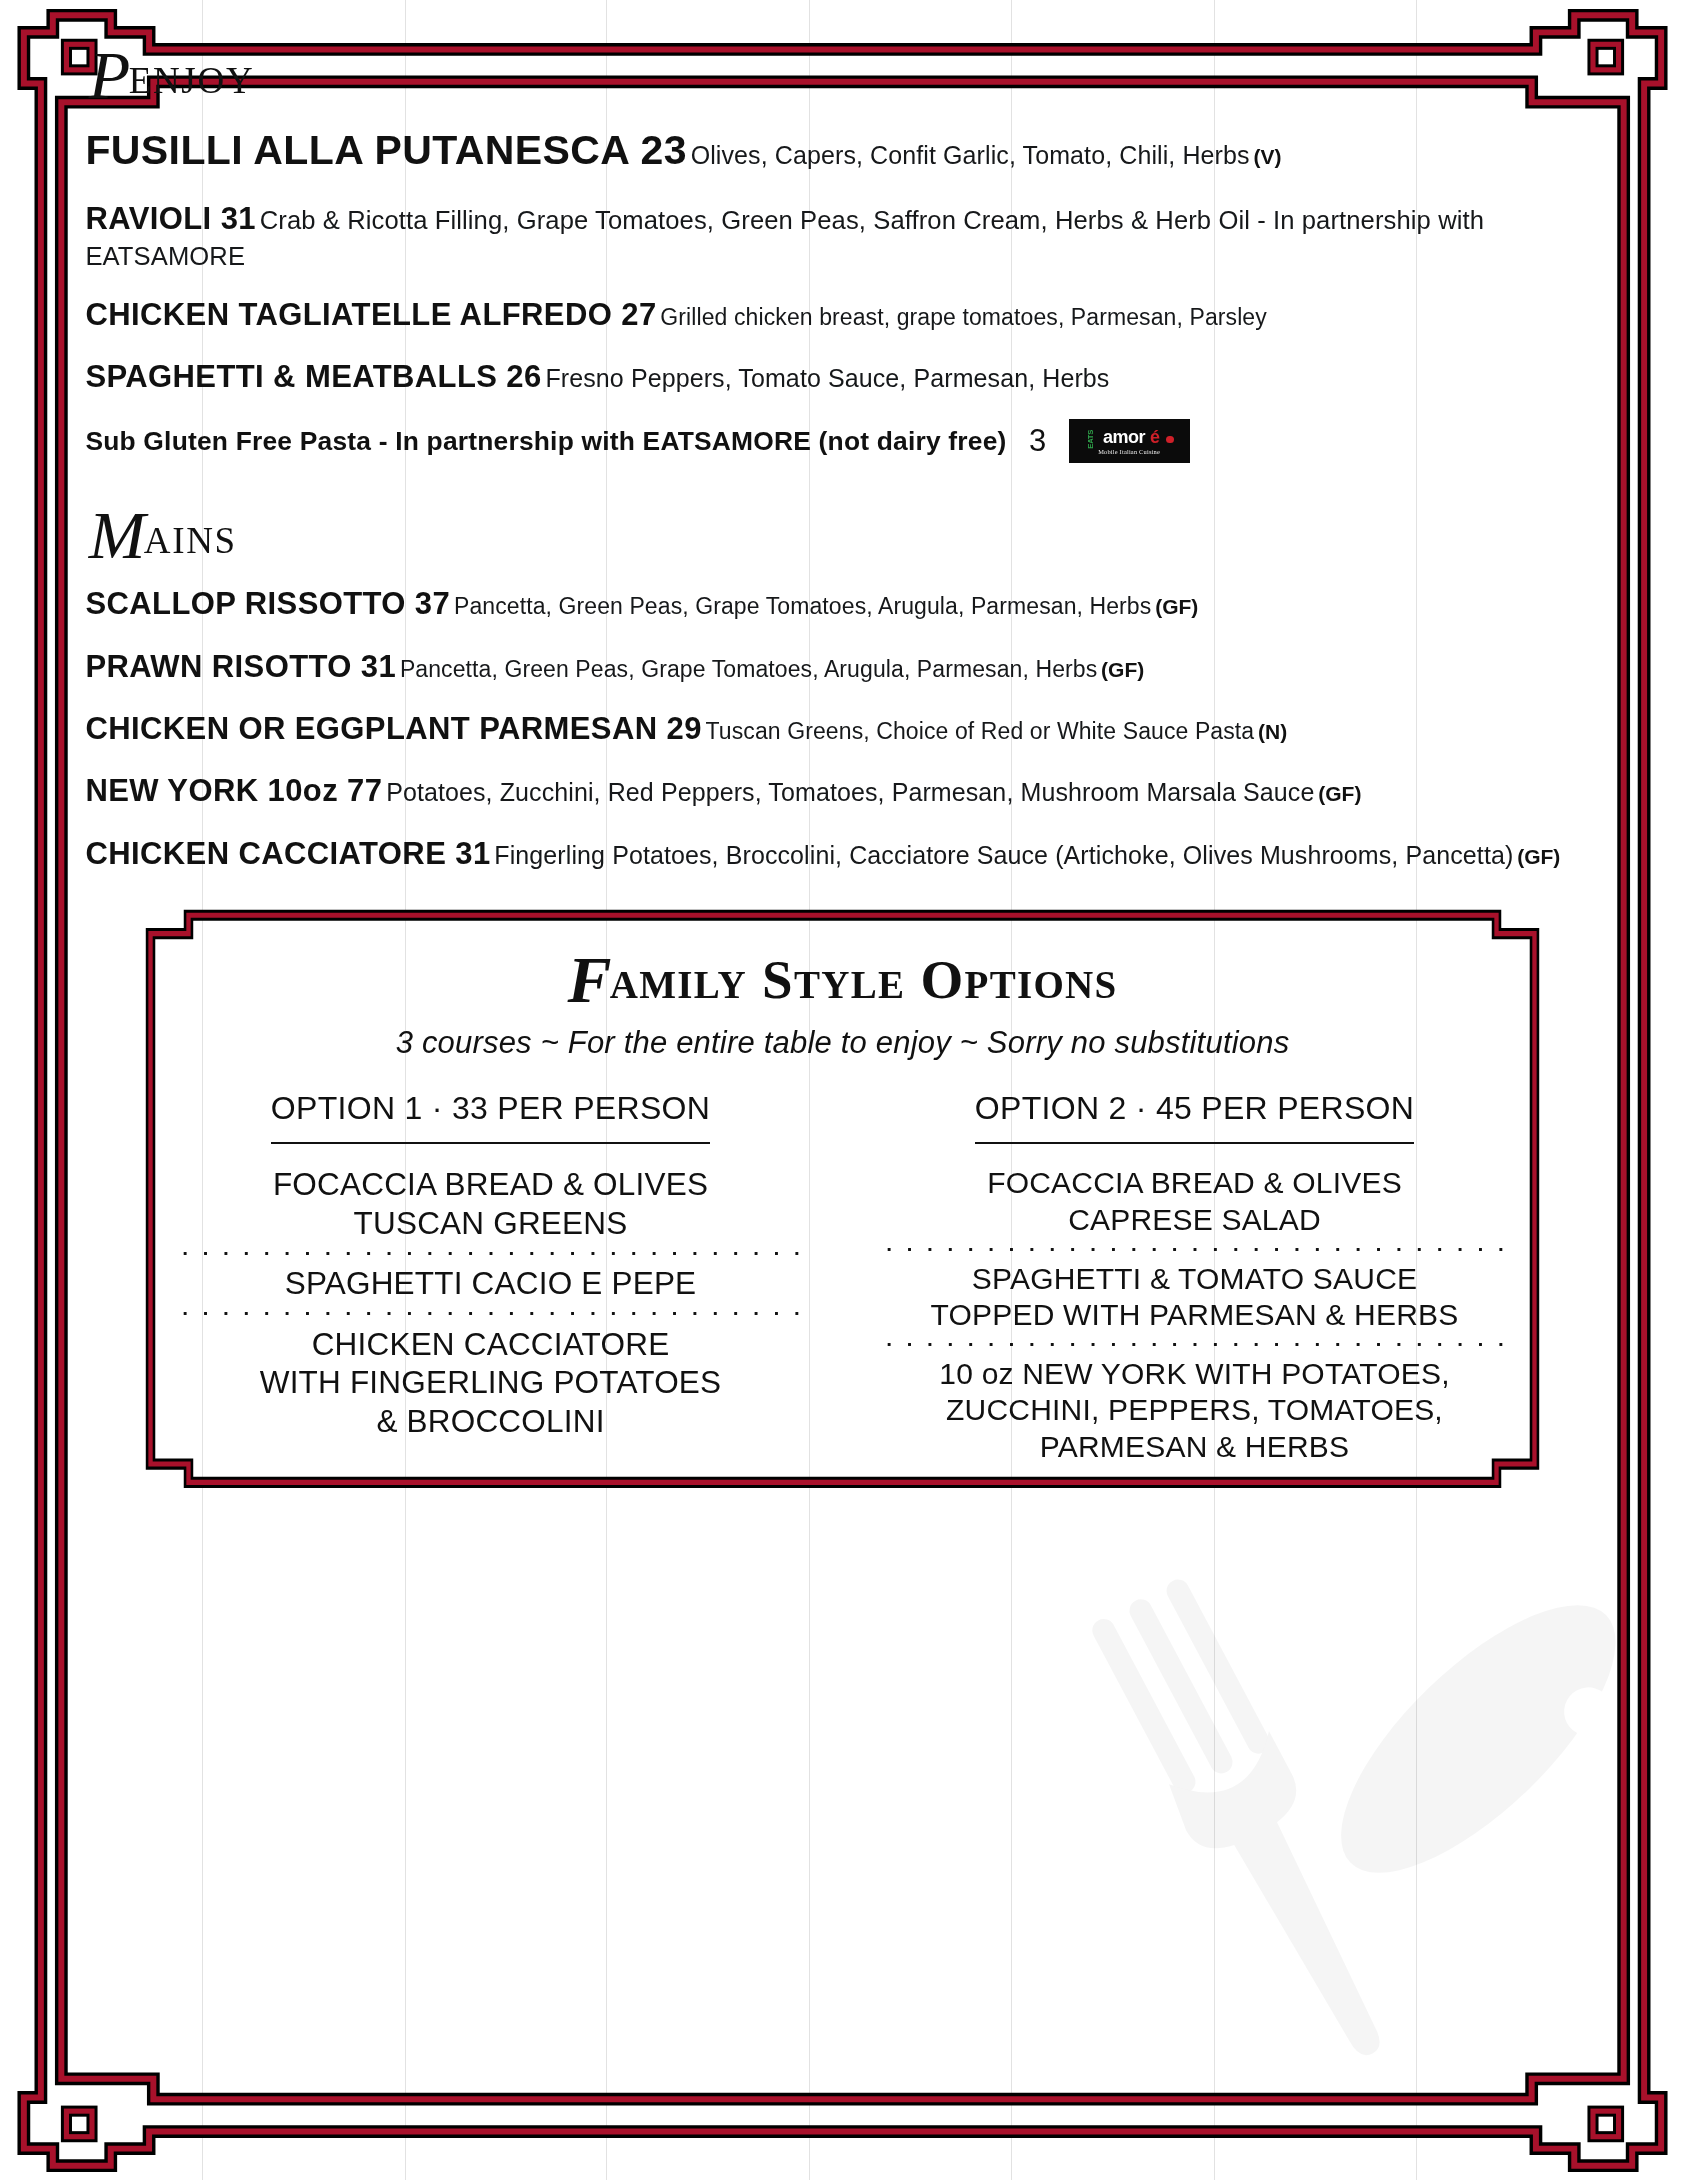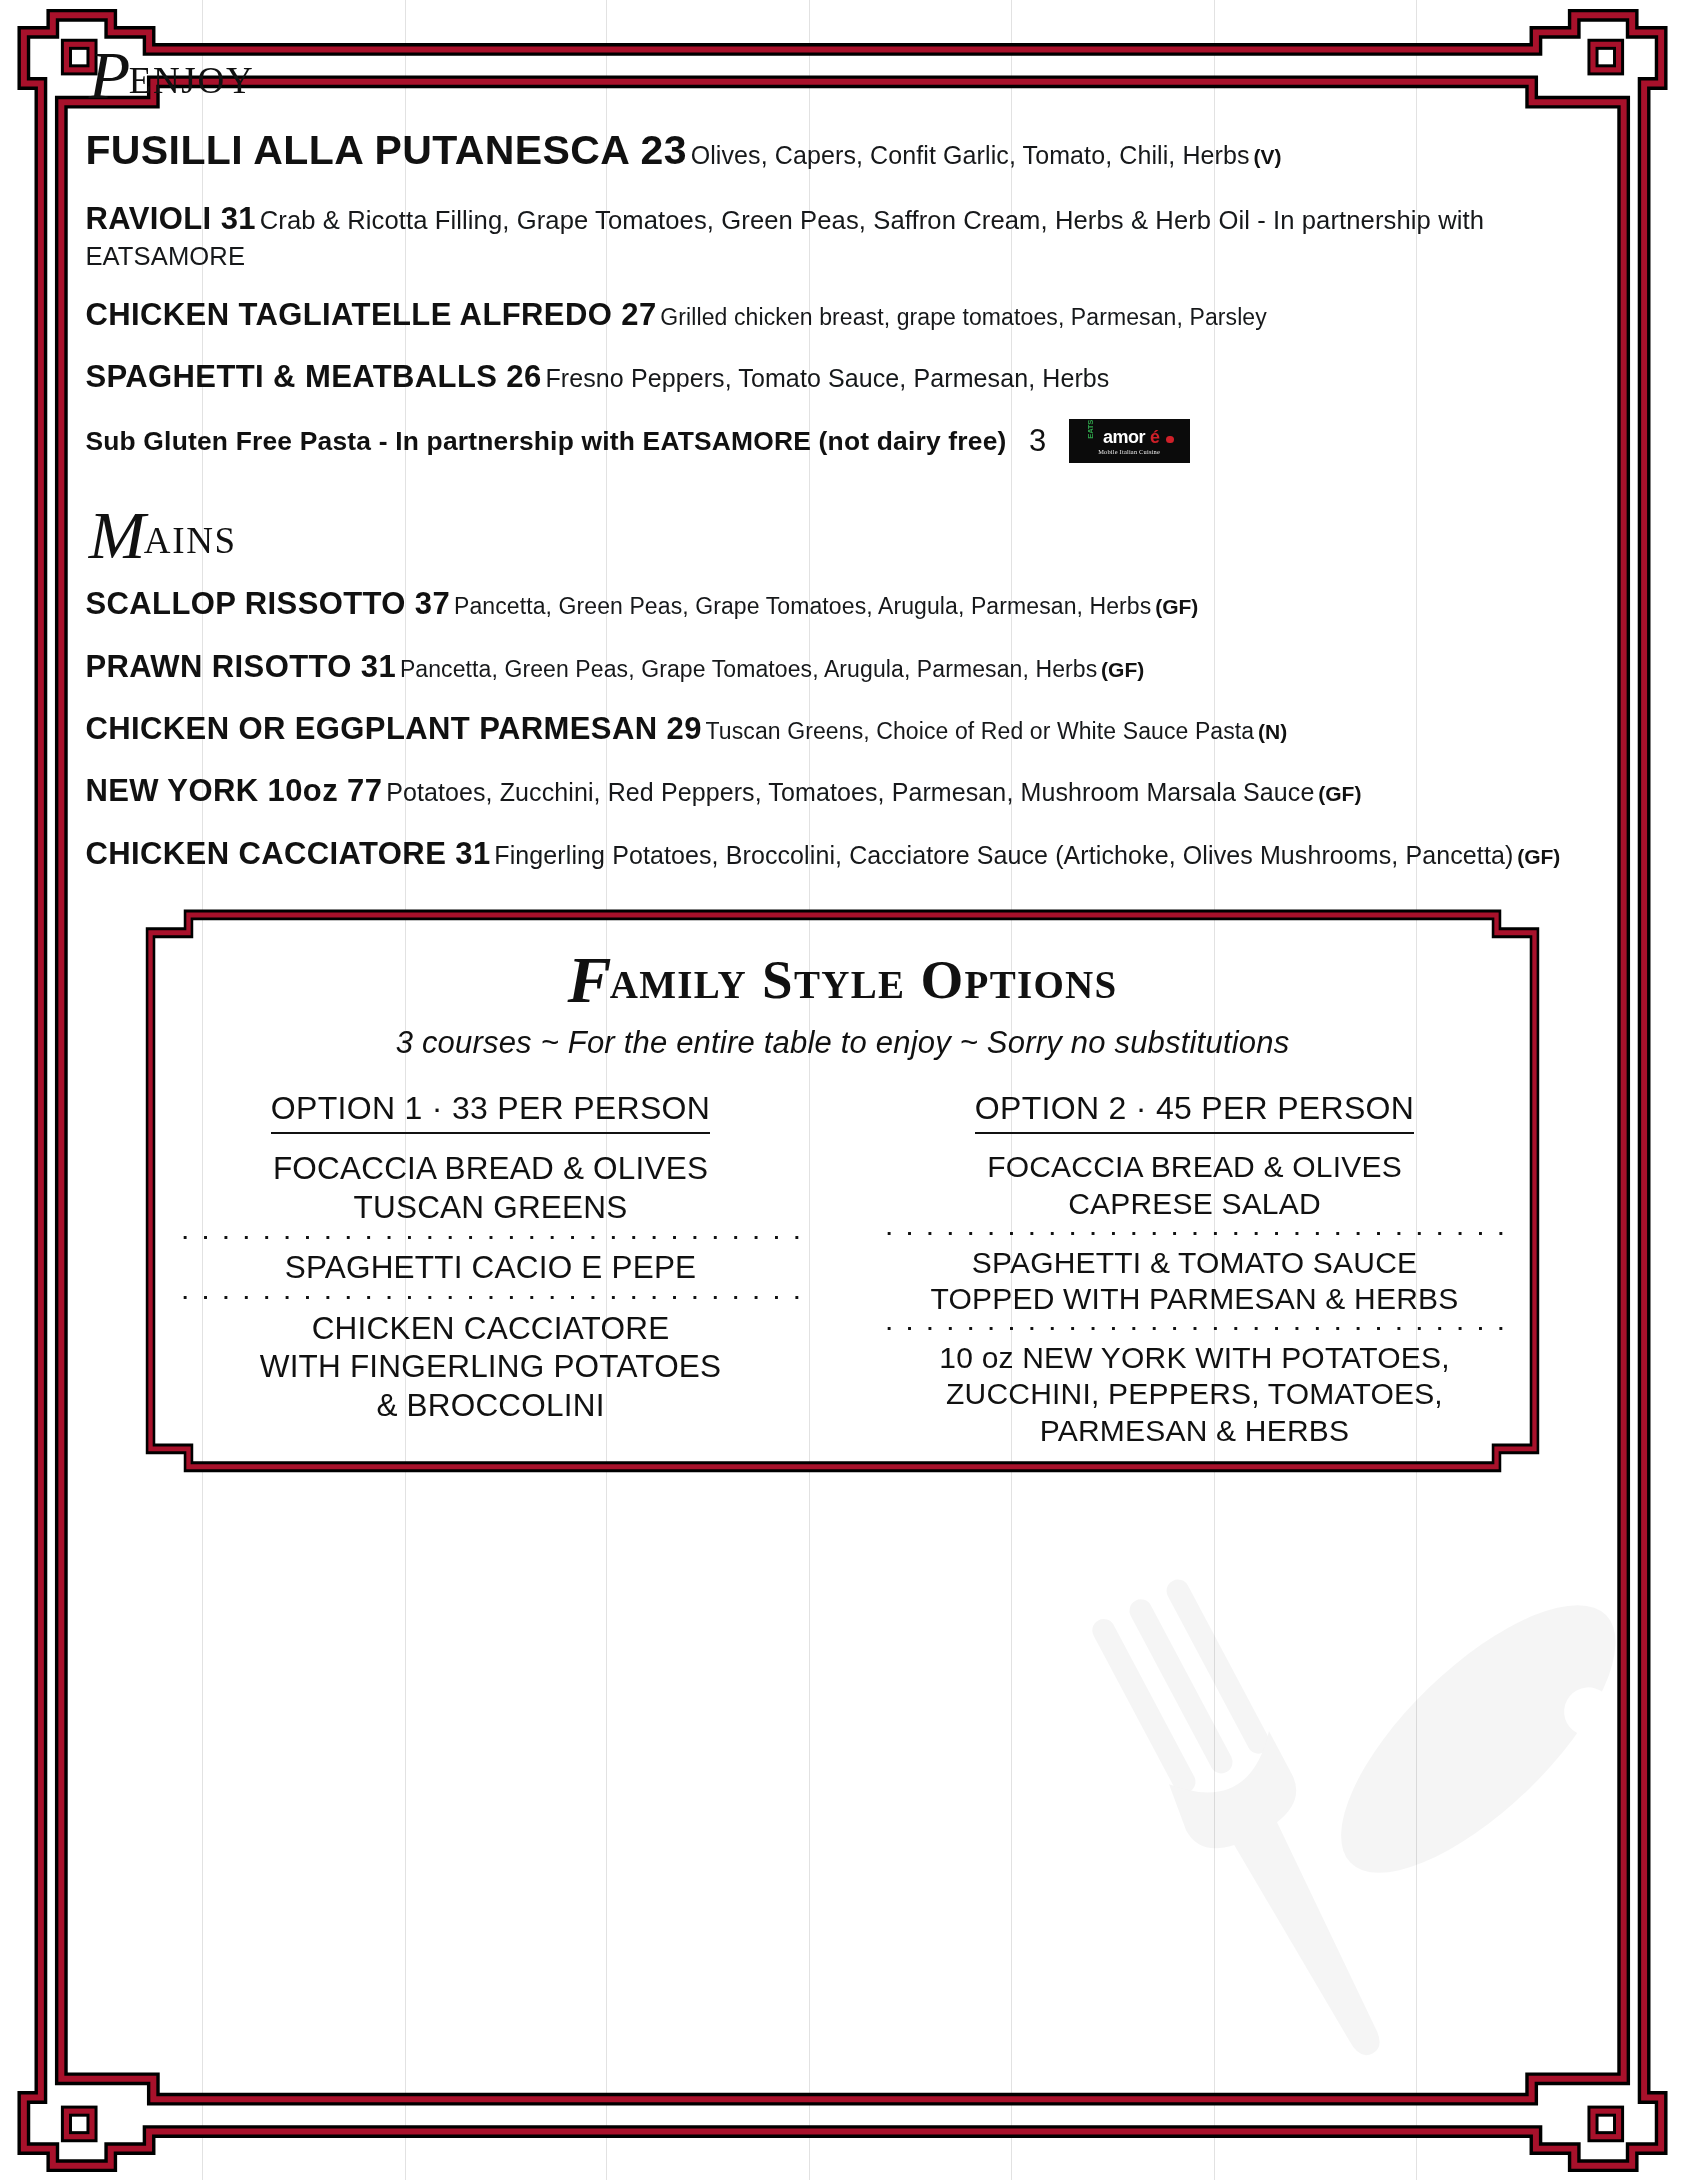--- a/index.html
+++ b/index.html
@@ -106,21 +106,21 @@
 
   
   .logo-chip {
     width:121px; height:44px;
     background:#0b0b0b;
     display:flex; flex-direction:column;
     align-items:center; justify-content:center;
     line-height:1;
     position:relative;
   }
-  .logo-chip .lc-top { display:flex; align-items:flex-start; gap:5px; }
+  .logo-chip .lc-top { display:flex; align-items:flex-end; gap:5px; }
   .logo-chip .lc-eats {
     color:#2fa24a; font-weight:700; font-size:7.7px;
     letter-spacing:-0.3px; transform:rotate(-90deg) translateY(0px);
     transform-origin:center; width:13.6px; text-align:center;
   }
   .logo-chip .lc-amor {
     color:#ffffff; font-weight:700; font-size:18px; letter-spacing:-0.5px;
     font-family:"Liberation Sans", sans-serif;
   }
   .logo-chip .lc-e { color:#cf2029; font-weight:700; font-size:18px; }
@@ -167,22 +167,22 @@
     display:grid;
     grid-template-columns: 1fr 1fr;
     gap: 0 61px;
   }
   .opt-col { text-align:center; }
   .opt-head {
     font-family:"Liberation Sans", sans-serif;
     font-weight:400; font-size:32px; letter-spacing:0.3px;
     display:inline-block;
     border-bottom:2.6px solid #111;
-    padding-bottom:5px;
-    margin-bottom:15px;
+    padding-bottom:15px;
+    margin-bottom:21px;
     white-space:nowrap;
     text-align:center;
   }
   .opt-line {
     font-family:"Liberation Sans", sans-serif;
     font-weight:300;
     font-size:31.5px;
     letter-spacing:0.2px;
     line-height:1.22;
     margin:0;

